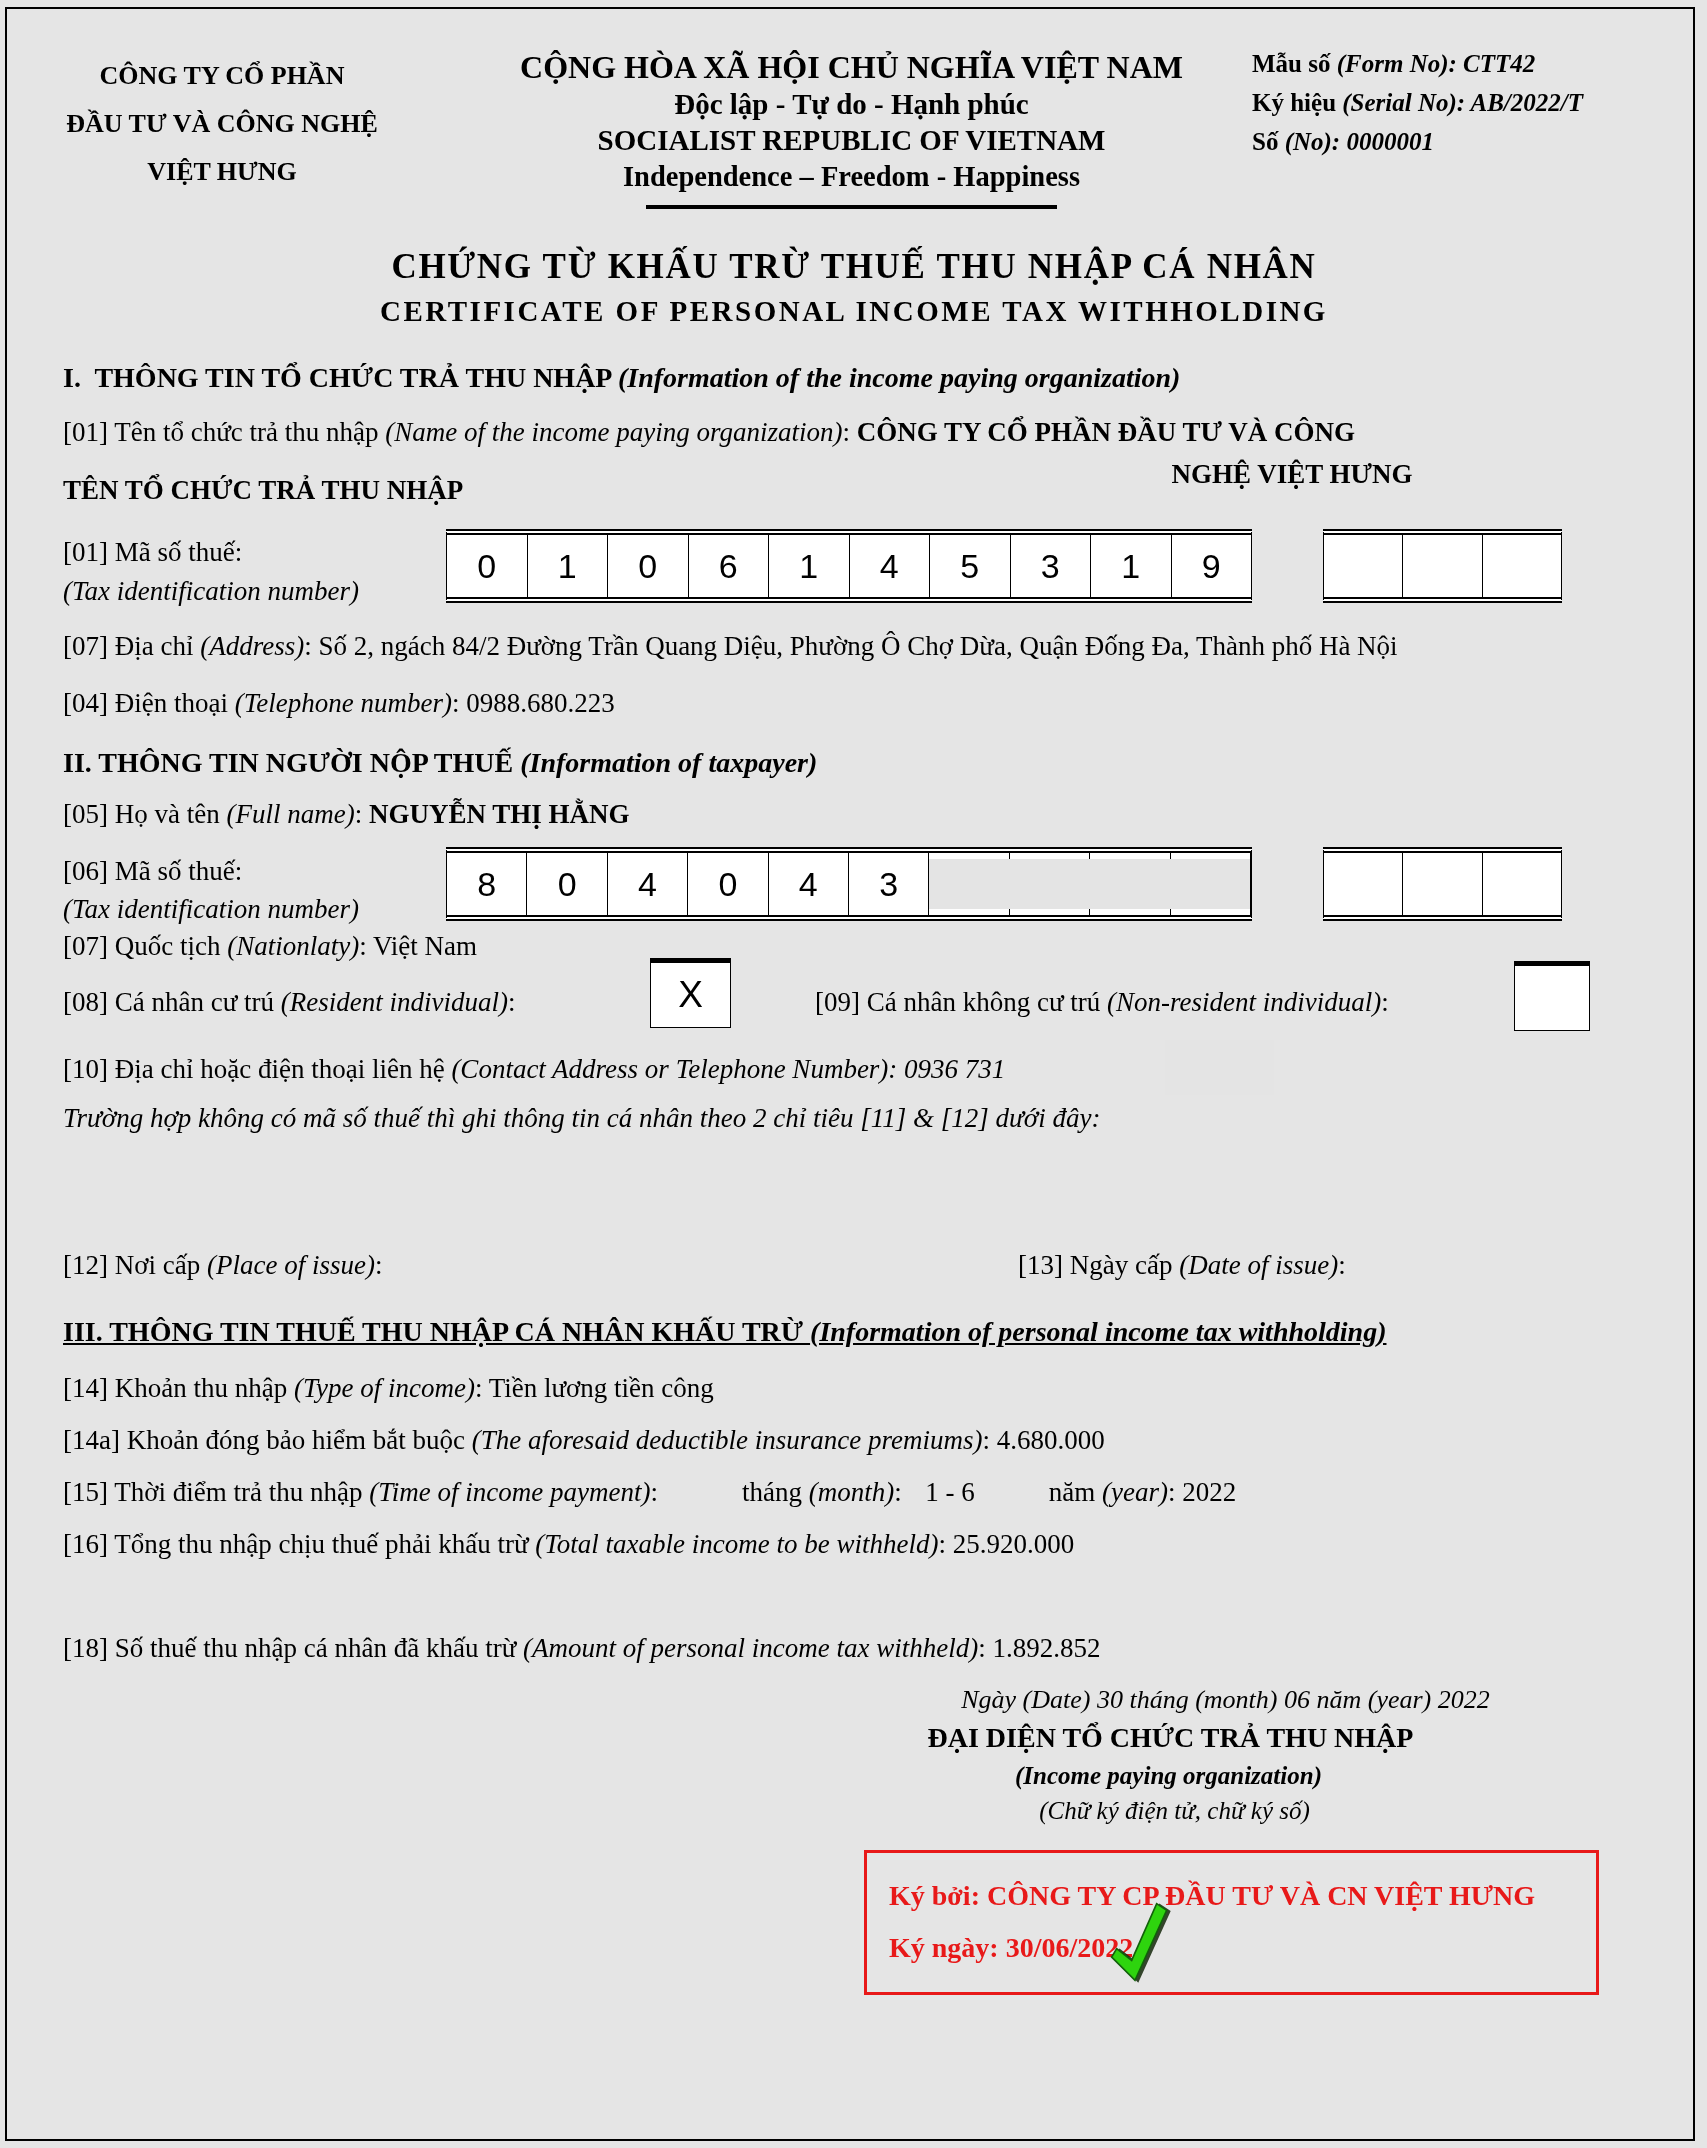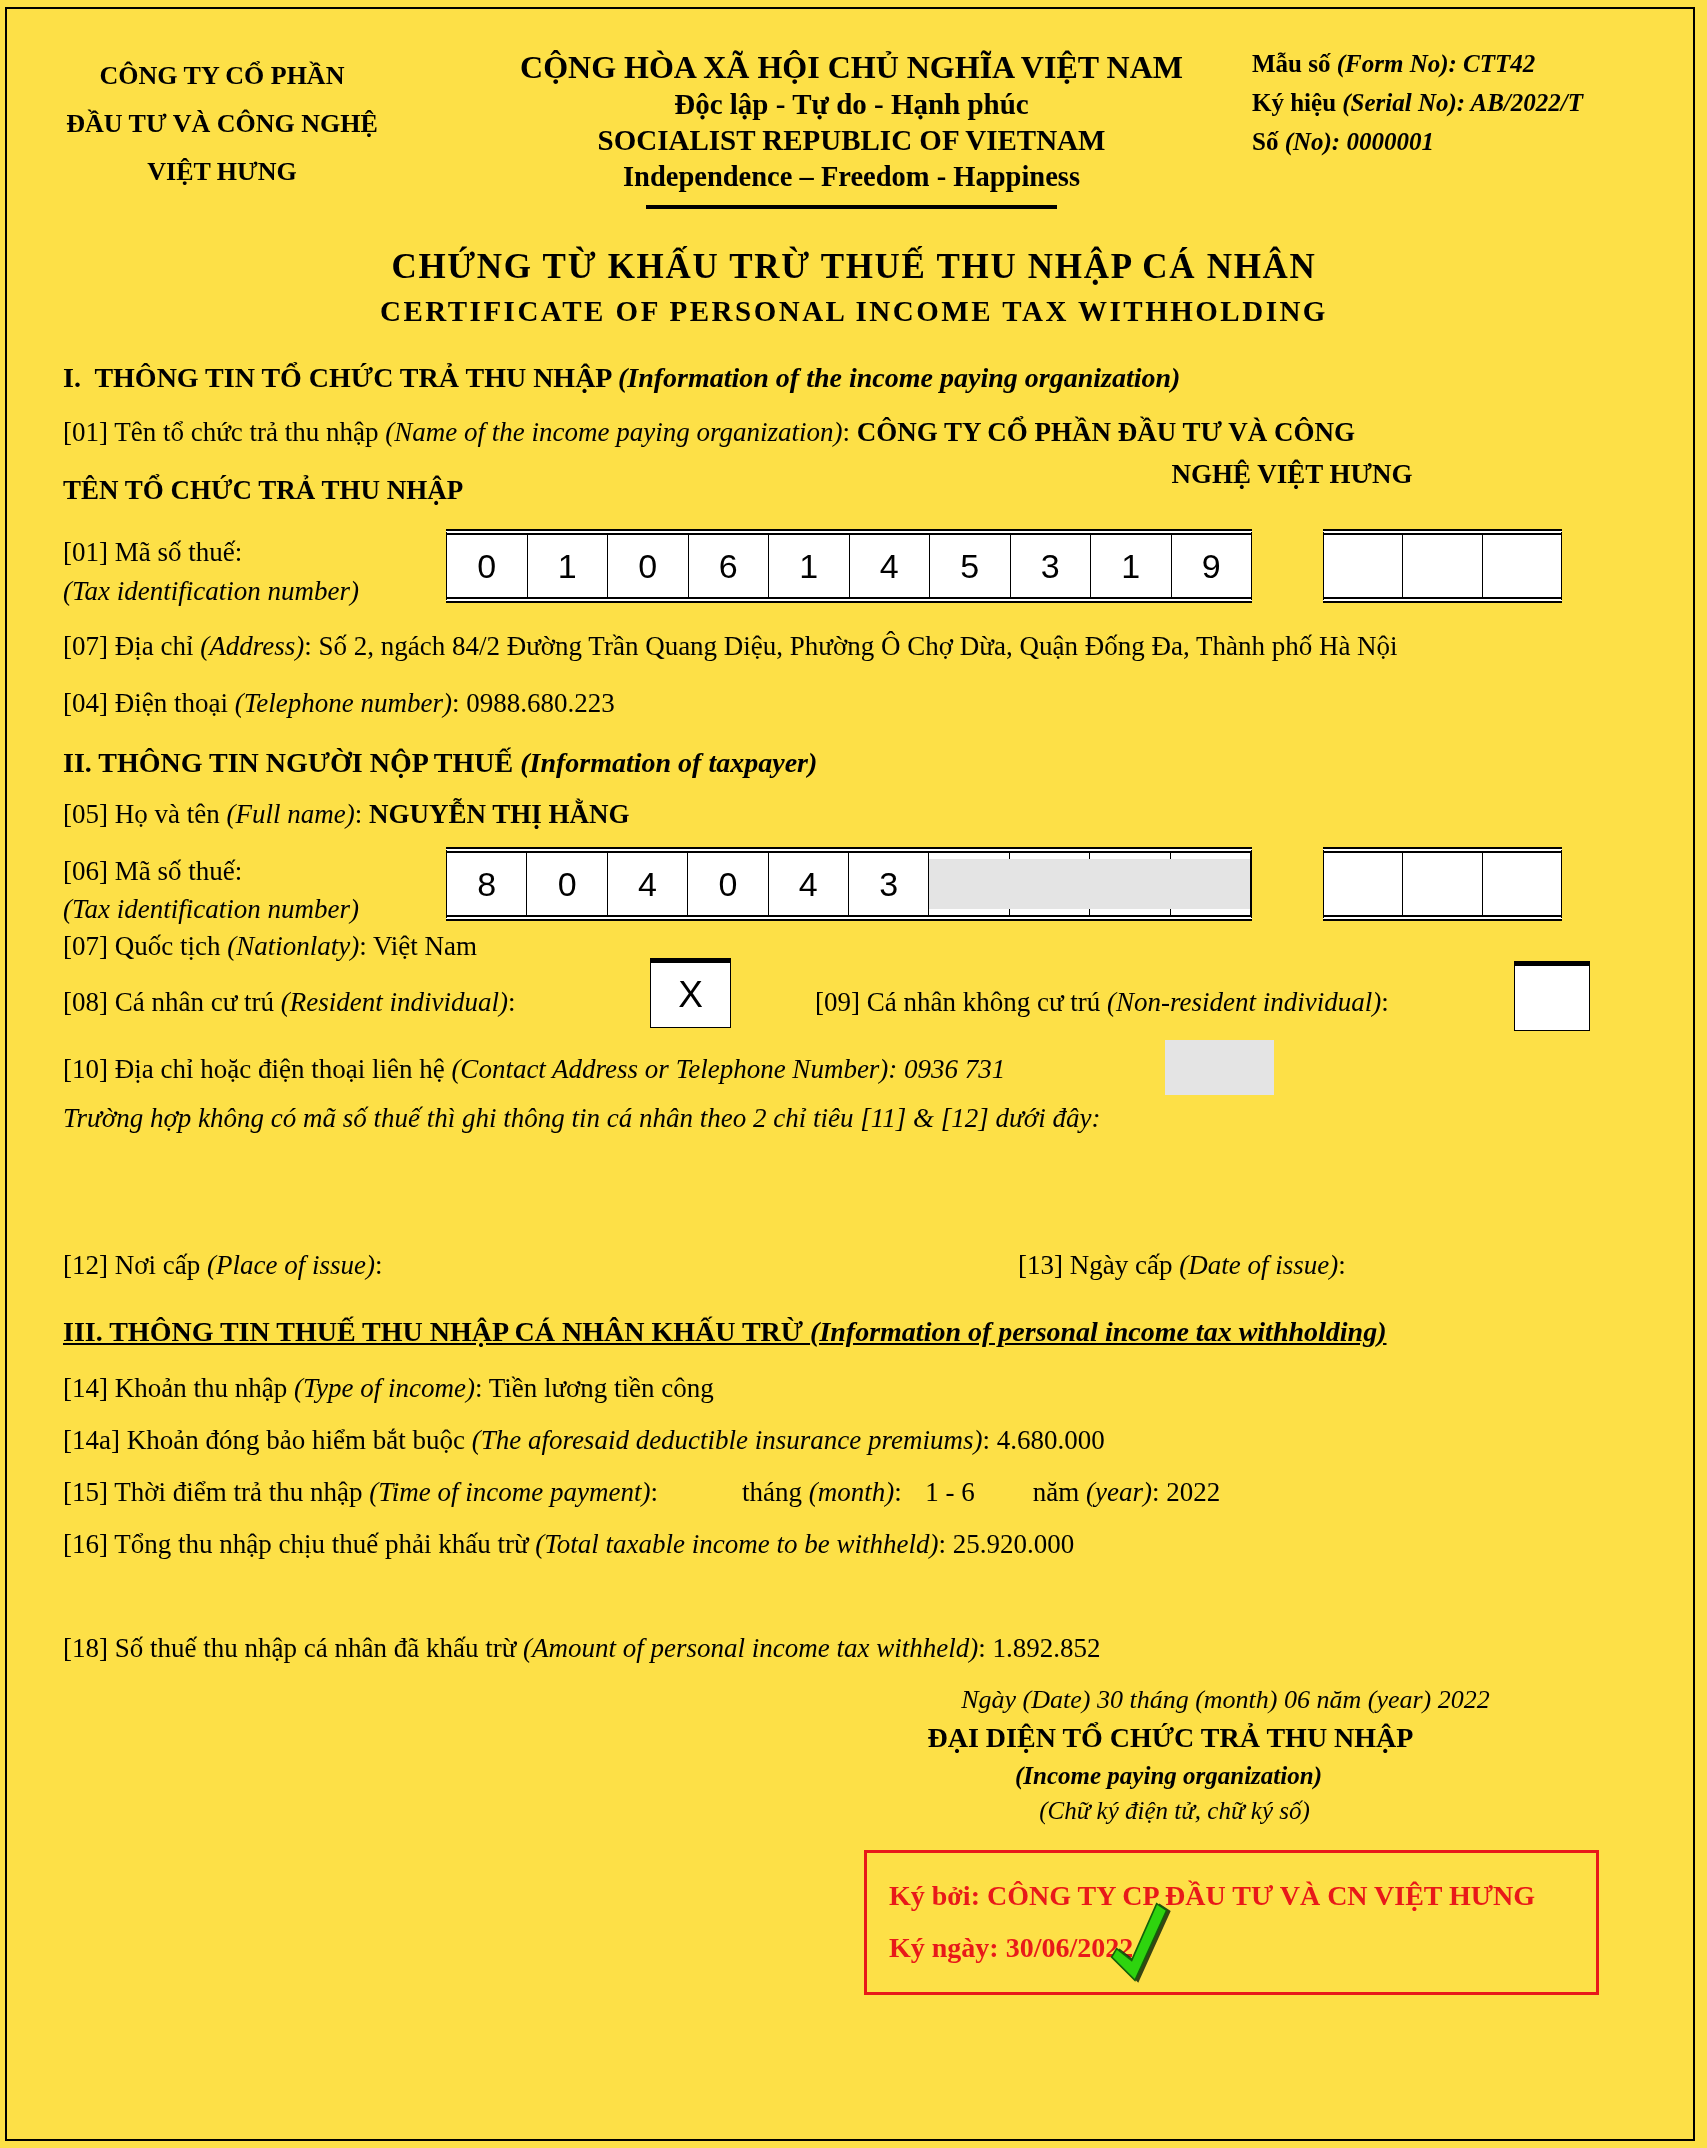--- a/index.html
+++ b/index.html
@@ -1,17 +1,17 @@
 <!DOCTYPE html>
 <html style="--red: #e81919; --green: #2ed40e; --grey: #e4e4e4;font-size:13.4px"><head>
 <meta charset="utf-8">
 <style>
   html,body{margin:0;padding:0;background:#ffffff;}
   .page{
-    position:relative;width:1708px;height:2148px;background:#fde047;
+    position:relative;width:1708px;height:2148px;background:#e5e5e5;
     font-family:"Liberation Serif",serif;color:#000;overflow:hidden;
   }
   .page-border{position:absolute;left:5px;top:6.7px;right:12.6px;bottom:6.7px;border:2.5px solid #000;pointer-events:none;}
   .abs{position:absolute;}
   .line{position:absolute;left:63px;font-size:27px;white-space:nowrap;}
   .en{font-style:italic;}
   .b{font-weight:bold;}
   
   .company{position:absolute;left:50px;top:52px;width:344px;text-align:center;font-weight:bold;font-size:26px;line-height:48px;}
   .national{position:absolute;left:453px;top:49px;width:797px;text-align:center;font-weight:bold;}
@@ -182,21 +182,21 @@
   </div>
 
   <div class="line" style="top:1373px;">
     <span>[14] Khoản thu nhập </span><span class="en">(Type of income)</span><span>: </span><span>Tiền lương tiền công</span>
   </div>
   <div class="line" style="top:1425px;">
     <span>[14a] Khoản đóng bảo hiểm bắt buộc </span><span class="en">(The aforesaid deductible insurance premiums)</span><span>: </span><span>4.680.000</span>
   </div>
 
   <div class="line" style="top:1477px;">
-    <span>[15] Thời điểm trả thu nhập </span><span class="en">(Time of income payment)</span><span>:</span><span style="margin-left:84px;">tháng </span><span class="en">(month)</span><span>:</span><span style="margin-left:23.5px;">1 - 6</span><span style="margin-left:58px;">năm </span><span class="en">(year)</span><span>: </span><span>2022</span>
+    <span>[15] Thời điểm trả thu nhập </span><span class="en">(Time of income payment)</span><span>:</span><span style="margin-left:84px;">tháng </span><span class="en">(month)</span><span>:</span><span style="margin-left:23.5px;">1 - 6</span><span style="margin-left:74px;">năm </span><span class="en">(year)</span><span>: </span><span>2022</span>
   </div>
 
   <div class="line" style="top:1529px;">
     <span>[16] Tổng thu nhập chịu thuế phải khấu trừ </span><span class="en">(Total taxable income to be withheld)</span><span>: </span><span>25.920.000</span>
   </div>
   <div class="line" style="top:1633px;">
     <span>[18] Số thuế thu nhập cá nhân đã khấu trừ </span><span class="en">(Amount of personal income tax withheld)</span><span>: </span><span>1.892.852</span>
   </div>
 
   <div class="f-date">Ngày (Date) 30 tháng (month) 06 năm (year) 2022</div>

